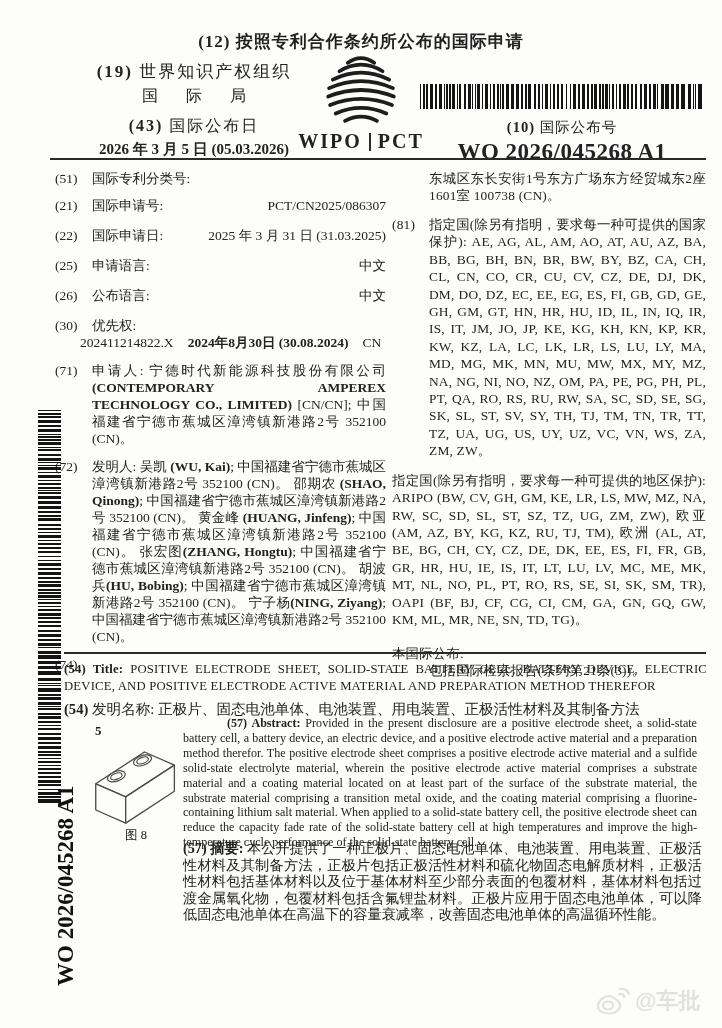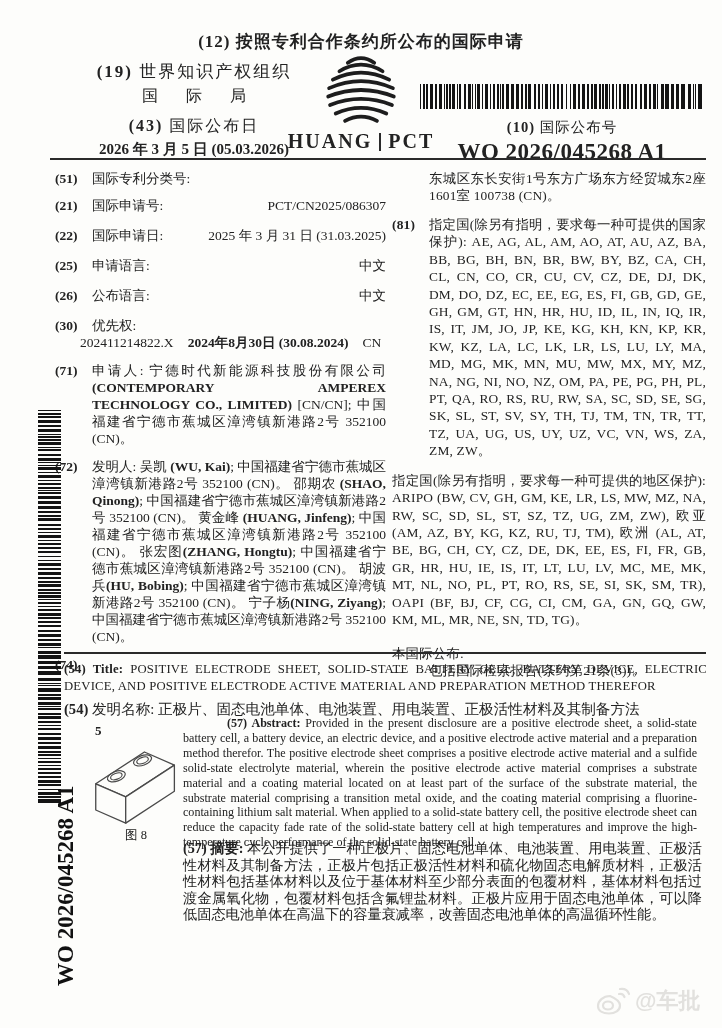--- a/index.html
+++ b/index.html
@@ -32,21 +32,21 @@
   [data-barcode="v"]{flex-direction:column;}
   [data-barcode] i{background:#141414;flex:none;display:block;}
   [data-barcode="h"] i{height:100%;}
   [data-barcode="v"] i{width:100%;}
   .vbarcode{left:38px;top:410px;width:23px;height:394px;}
 
   
   .col-l{left:55px;top:170px;width:331px;font-size:13.5px;line-height:1.26;}
   .col-r{left:392px;top:170px;width:314px;font-size:13.4px;line-height:1.3;letter-spacing:0.2px;}
   .row{display:flex;margin-bottom:13px;}
-  .row .num{flex:0 0 37px;font-weight:bold;}
+  .row .num{flex:0 0 37px;font-weight:normal;}
   .row .rb{flex:1;text-align:justify;}
   .split{display:flex;justify-content:space-between;}
   .codes{margin-left:-12px;margin-top:2px;}
   .prio{margin-left:-12px;display:flex;gap:14px;}
   .indent-blk{margin-left:37px;}
 
   
   .title-en{left:64px;top:661px;width:643px;font-size:12.7px;line-height:1.32;text-align:justify;letter-spacing:0.2px;}
   .title-zh{left:64px;top:700px;width:643px;font-size:14.6px;}
   .abs-en{left:183px;top:716px;width:514px;font-size:12.1px;line-height:14.9px;text-align:justify;text-indent:44px;}
@@ -85,21 +85,21 @@
       <path d="M25,20 Q48,6 71,20"></path>
       <path d="M18,29 Q48,14 78,29"></path>
       <path d="M14,38 Q48,23 82,38"></path>
       <path d="M13,47 Q48,33 83,47"></path>
       <path d="M15,56 Q48,43 81,56"></path>
       <path d="M21,65 Q48,53 75,65"></path>
       <path d="M31,73 Q48,64 65,73"></path>
     </g>
   </svg>
   <div class="abs wipo-text">
-    <span>HUANG</span>
+    <span>WIPO</span>
     <span class="sep"></span>
     <span>PCT</span>
   </div>
 
   <div class="abs hdr-right">
     <div data-barcode="h">
         <i style="width: 1px; margin-right: 2px;"></i>
         <i style="width: 2px; margin-right: 1px;"></i>
         <i style="width: 2px; margin-right: 2px;"></i>
         <i style="width: 3px; margin-right: 2px;"></i>

